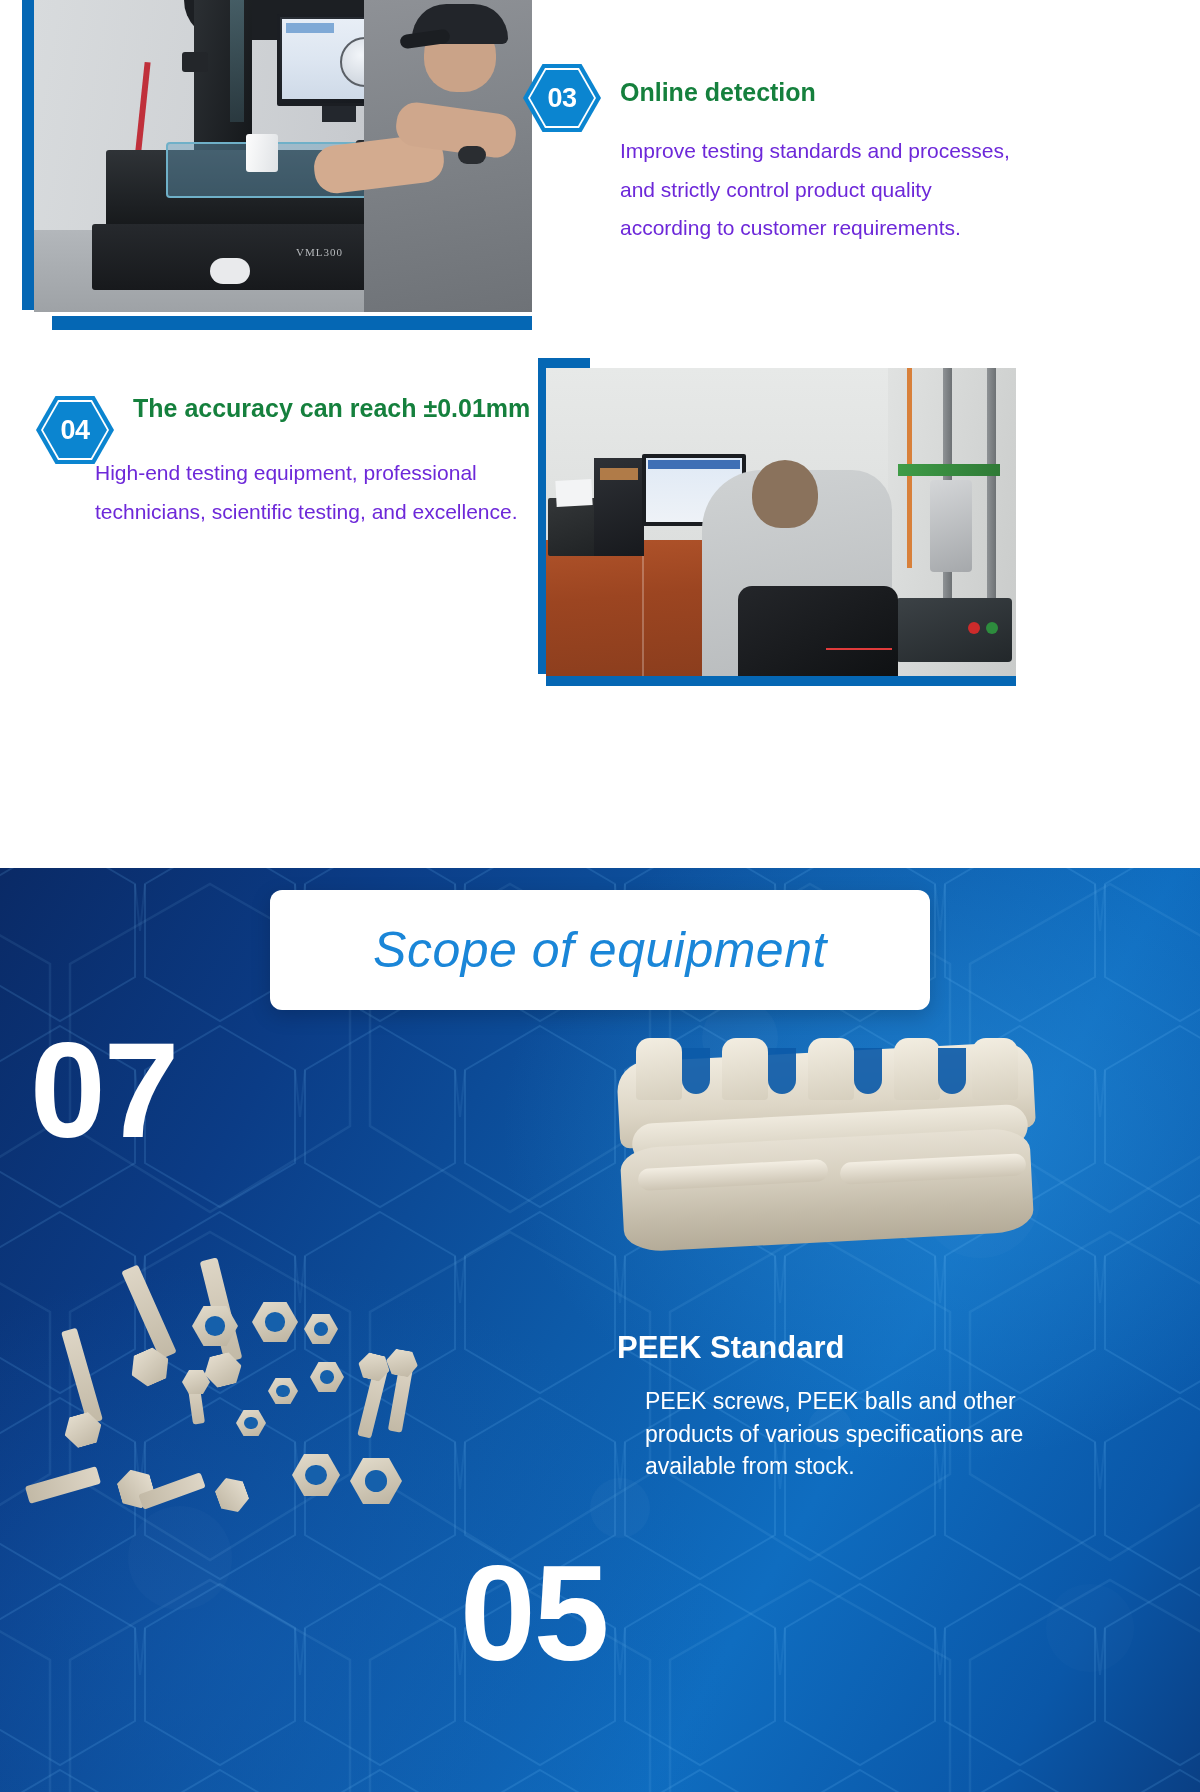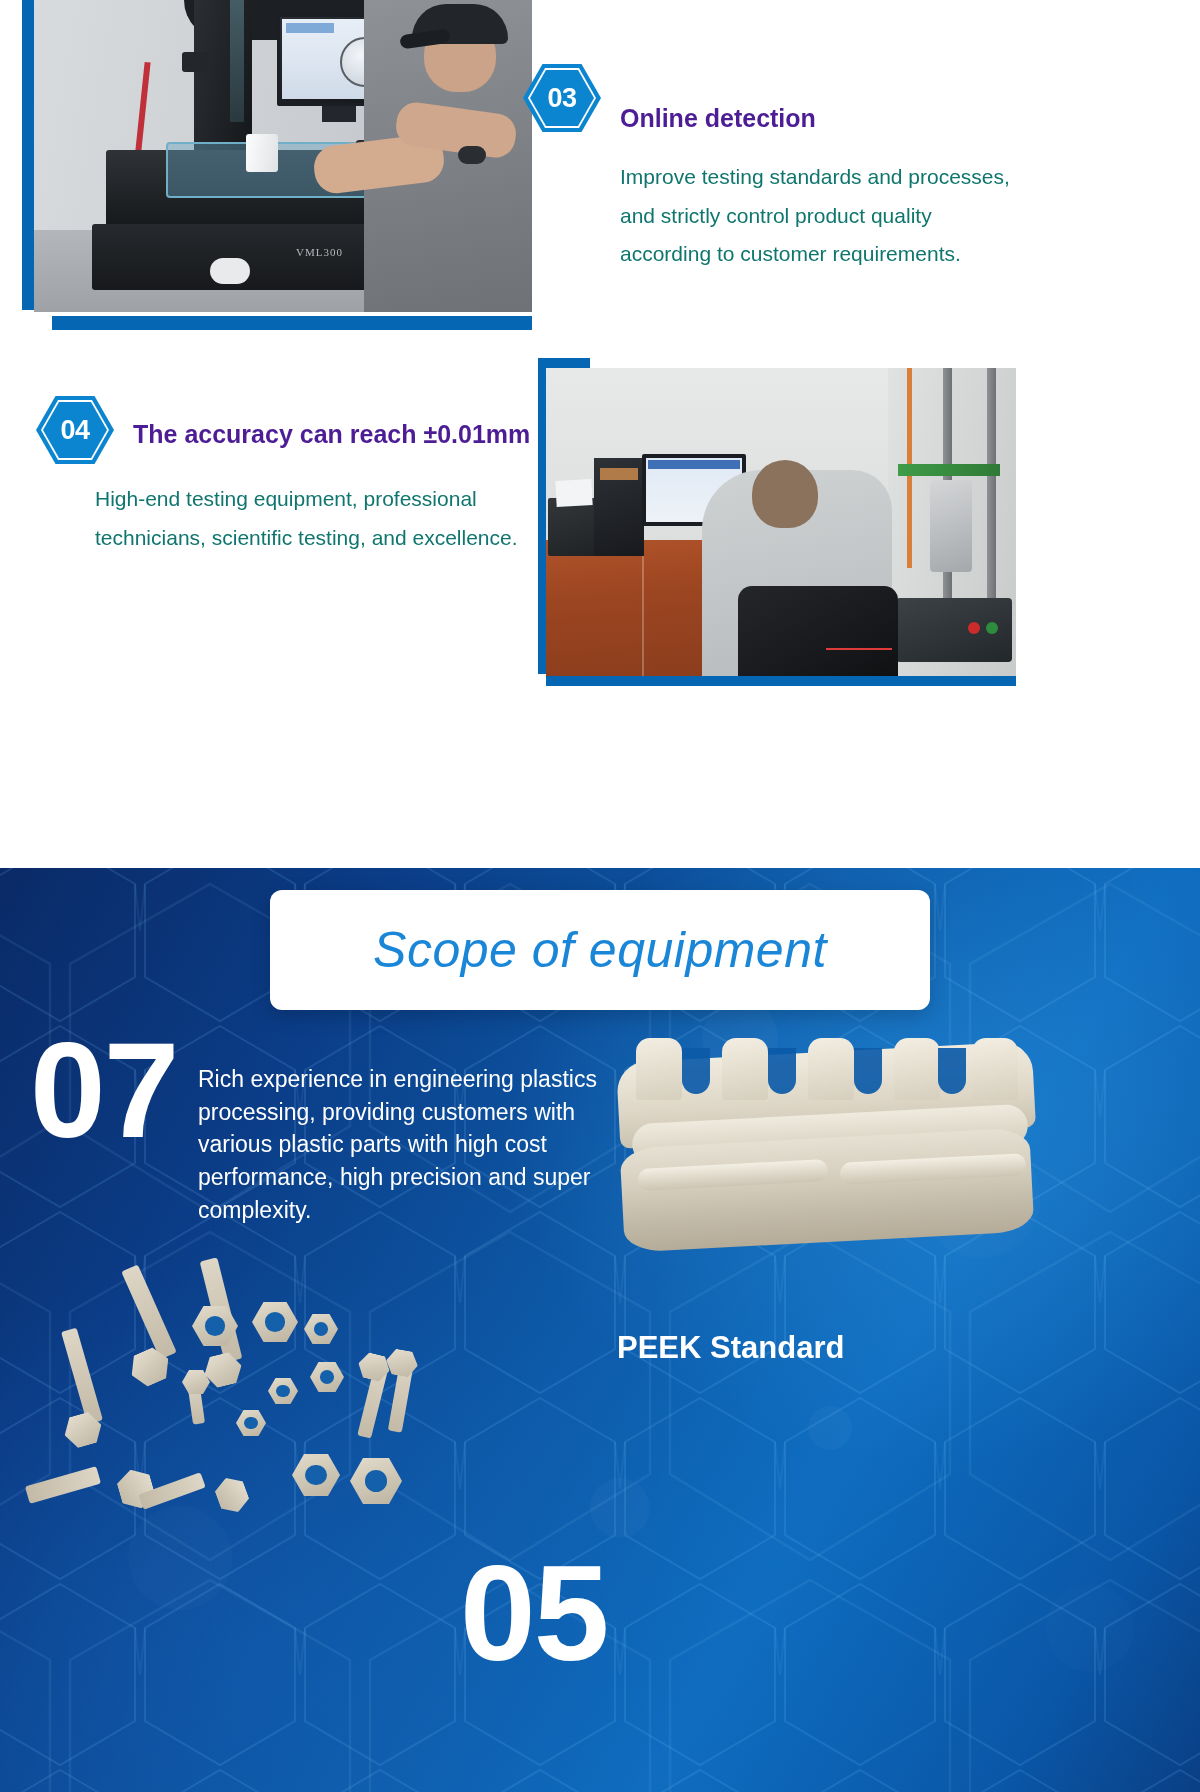--- a/index.html
+++ b/index.html
@@ -107,22 +107,22 @@
     position:absolute; left:7px; top:6px; right:7px; bottom:6px;
     clip-path:polygon(25% 0%,75% 0%,100% 50%,75% 100%,25% 100%,0% 50%);
     background:#0B85D0;
   }
   .hexbadge .hexnum {
     position:absolute; inset:0; display:flex; align-items:center; justify-content:center;
     color:#fff; font-size:27px; font-weight:bold; letter-spacing:-0.5px;
   }
 
   
-  .blk-title { font-size:25px; font-weight:bold; color:#4c1d95; line-height:1.35;margin-top:26px; }
-  .blk-body  { font-size:21px; color:#0f766e; line-height:1.85; }
+  .blk-title { font-size:25px; font-weight:bold; color:#15803d; line-height:1.35; }
+  .blk-body  { font-size:21px; color:#6d28d9; line-height:1.85; }
 
   #badge3 { left:523px; top:64px; }
   #txt3 { position:absolute; left:620px; top:76px; width:400px; }
   #txt3 .blk-body { margin-top:22px; }
 
   #badge4 { left:36px; top:396px; }
   #txt4 { position:absolute; left:133px; top:392px; width:400px; }
   #txt4 .blk-body { margin-top:28px; margin-left:-38px; width:430px; }
 
   
@@ -333,17 +333,17 @@
     <div class="nut" style="left:208px;top:44px;width:46px;height:40px;"></div>
     <div class="nut" style="left:260px;top:56px;width:34px;height:30px;"></div>
     <div class="nut" style="left:266px;top:104px;width:34px;height:30px;"></div>
     <div class="nut" style="left:224px;top:120px;width:30px;height:26px;"></div>
     <div class="nut" style="left:192px;top:152px;width:30px;height:26px;"></div>
     <div class="nut" style="left:248px;top:196px;width:48px;height:42px;"></div>
     <div class="nut" style="left:306px;top:200px;width:52px;height:46px;"></div>
   </div>
 
   <div class="bignum" style="left:30px;top:154px;">07</div>
-  <div class="svc-body" style="left:198px;top:195px;width:400px;">Rich experience in engineering plastics processing, providing customers with various plastic parts with high cost performance, high precision and super complexity.</div>
 
   <div class="bignum" style="left:460px;top:677px;">05</div>
   <div class="svc-title" style="left:617px;top:462px;width:440px;">PEEK Standard</div>
+  <div class="svc-body" style="left:645px;top:517px;width:400px;">PEEK screws, PEEK balls and other products of various specifications are available from stock.</div>
 </div>
 
 </body></html>

